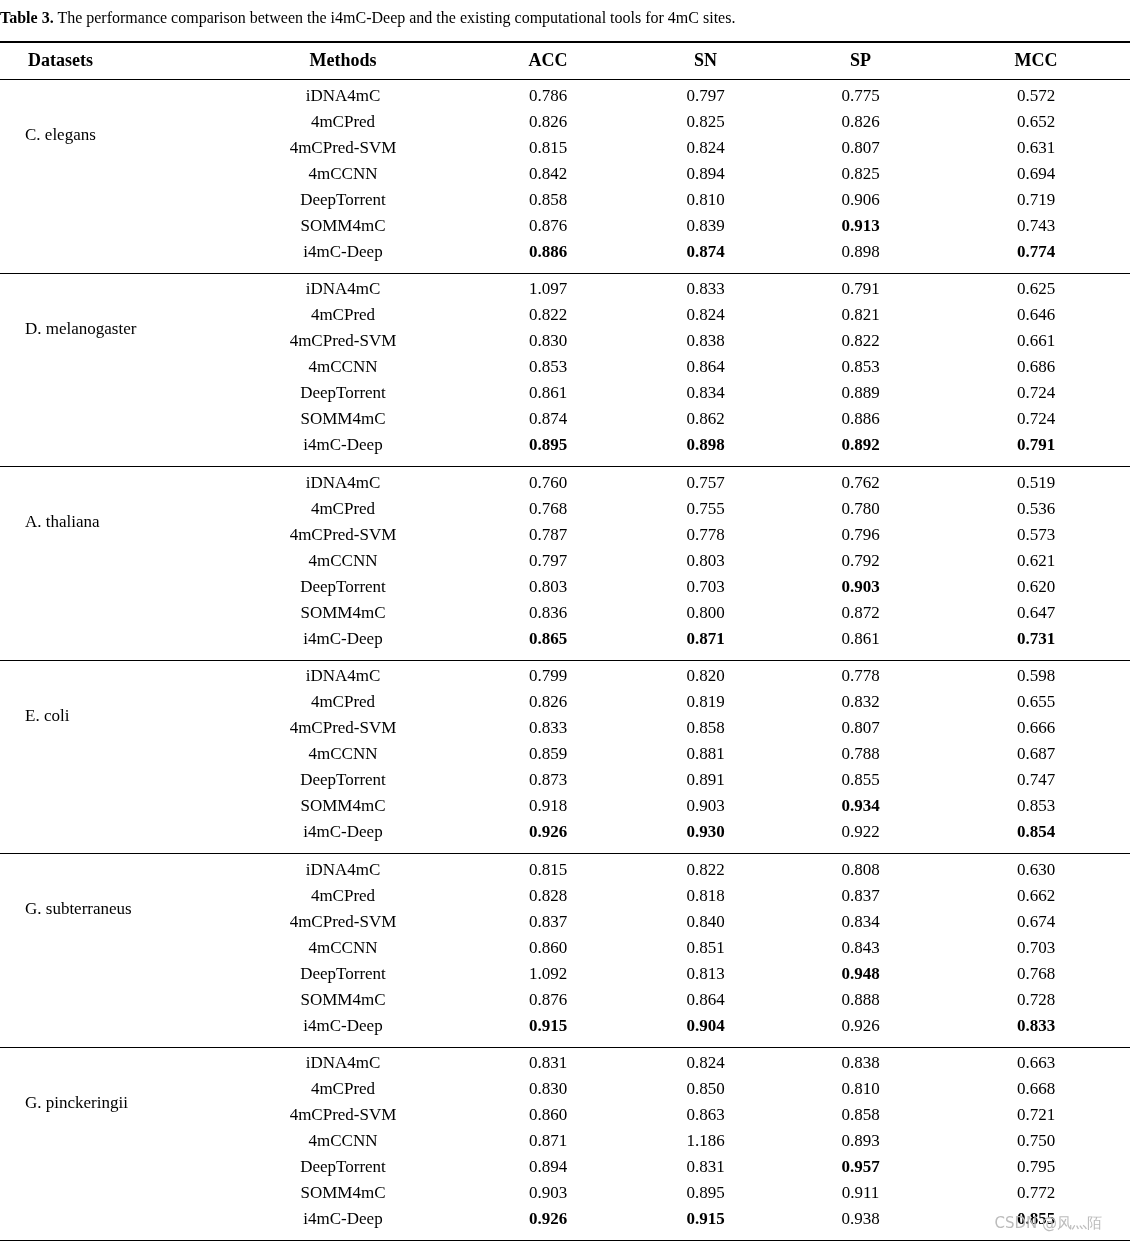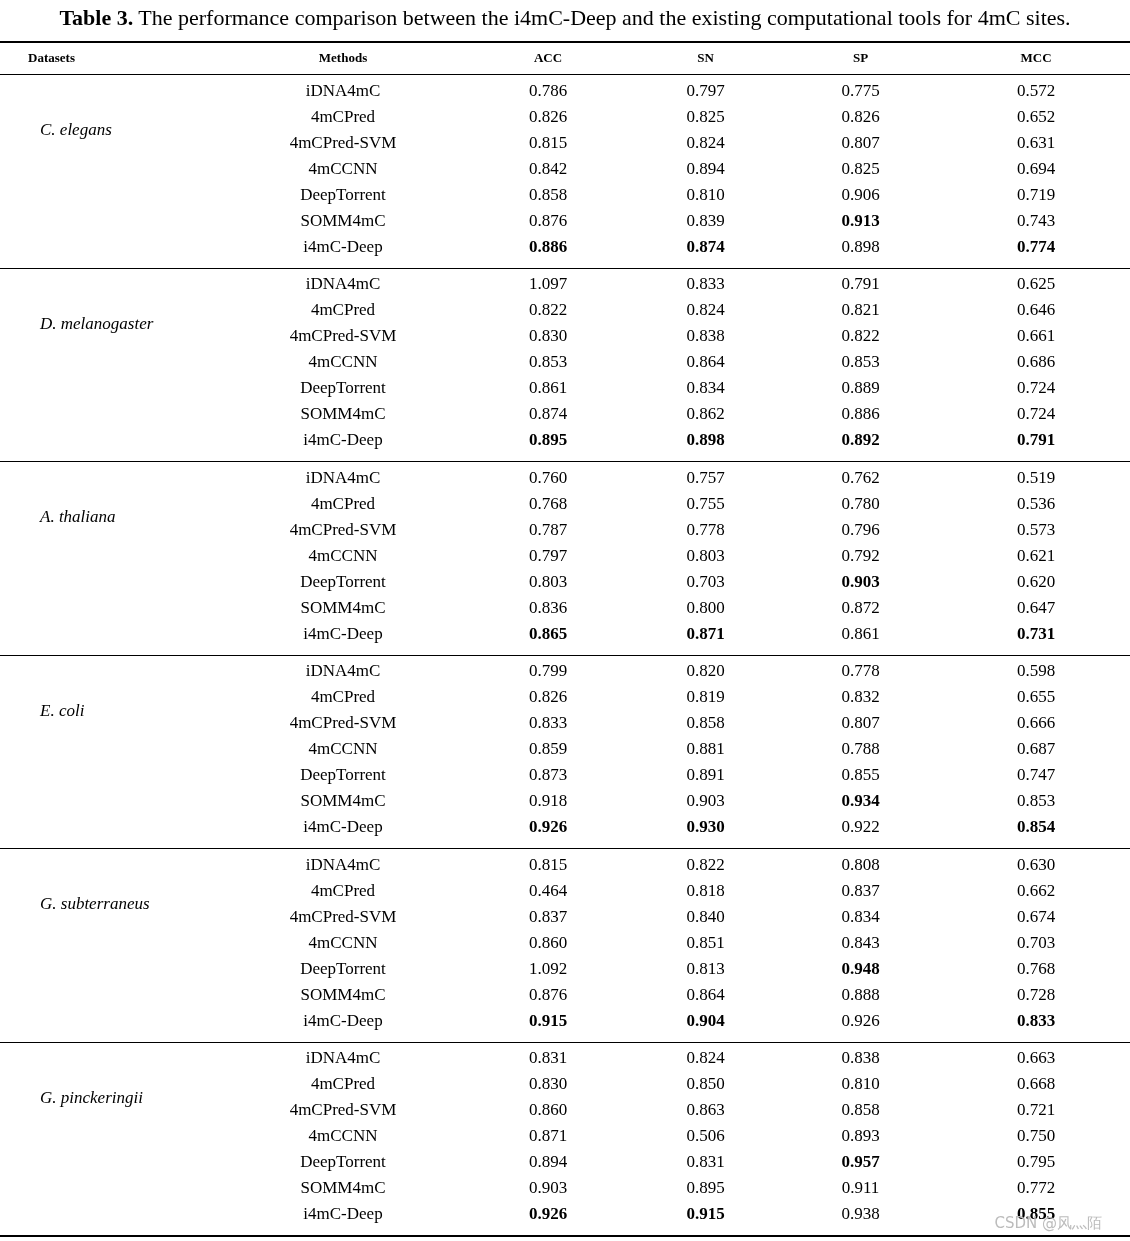--- a/index.html
+++ b/index.html
@@ -9,38 +9,38 @@
   }
   body {
     width: 1130px;
     height: 1241px;
     position: relative;
     font-family: "Liberation Serif", serif;
     color: #000000;
     overflow: hidden;
   }
   .caption {
-    text-align: center;
+    text-align: left;
     padding-top: 7px;
-    font-size: 22px;
+    font-size: 16px;
     line-height: 21px;
   }
   .cap-label {
     font-weight: bold;
   }
   table.perf {
     border-collapse: collapse;
     width: 1106px;
     margin: 13px auto 0 auto;
     border-top: 2.5px solid #000;
     border-bottom: 2.5px solid #000;
     table-layout: fixed;
   }
   thead th {
-    font-size: 13px;
+    font-size: 18px;
     font-weight: bold;
     padding: 7px 0 8px 0;
     border-bottom: 1.5px solid #000;
     text-align: center;
   }
   th.col-datasets { width: 190px; text-align: left; padding-left: 28px; }
   th.col-methods  { width: 250px; }
   th.col-acc      { width: 160px; }
   th.col-sn       { width: 155px; }
   th.col-sp       { width: 155px; }
@@ -55,22 +55,21 @@
     font-size: 17px;
     text-align: center;
     height: 26px;
     padding: 0;
     line-height: 26px;
   }
   tbody tr:first-child td { padding-top: 2.5px; }
   tbody tr:last-child td { padding-bottom: 8px; }
   td.dataset-cell {
     text-align: left;
-    padding-left: 40px;
-    font-style: italic;
+    padding-left: 25px;
     vertical-align: top;
     padding-top: 44px !important;
     line-height: 22px;
     margin-left: 16px;
   }
   td.metric-cell:last-child { padding-right: 34px; }
   td.bold { font-weight: bold; }
   .watermark {
     position: absolute;
     right: 28px;
@@ -311,21 +310,21 @@
       <tr>
         <td rowspan="7" class="dataset-cell">G. subterraneus</td>
         <td class="method-cell">iDNA4mC</td>
         <td class="metric-cell">0.815</td>
         <td class="metric-cell">0.822</td>
         <td class="metric-cell">0.808</td>
         <td class="metric-cell">0.630</td>
       </tr>
       <tr>
         <td class="method-cell">4mCPred</td>
-        <td class="metric-cell">0.464</td>
+        <td class="metric-cell">0.828</td>
         <td class="metric-cell">0.818</td>
         <td class="metric-cell">0.837</td>
         <td class="metric-cell">0.662</td>
       </tr>
       <tr>
         <td class="method-cell">4mCPred-SVM</td>
         <td class="metric-cell">0.837</td>
         <td class="metric-cell">0.840</td>
         <td class="metric-cell">0.834</td>
         <td class="metric-cell">0.674</td>
@@ -378,21 +377,21 @@
       <tr>
         <td class="method-cell">4mCPred-SVM</td>
         <td class="metric-cell">0.860</td>
         <td class="metric-cell">0.863</td>
         <td class="metric-cell">0.858</td>
         <td class="metric-cell">0.721</td>
       </tr>
       <tr>
         <td class="method-cell">4mCCNN</td>
         <td class="metric-cell">0.871</td>
-        <td class="metric-cell">0.506</td>
+        <td class="metric-cell">1.186</td>
         <td class="metric-cell">0.893</td>
         <td class="metric-cell">0.750</td>
       </tr>
       <tr>
         <td class="method-cell">DeepTorrent</td>
         <td class="metric-cell">0.894</td>
         <td class="metric-cell">0.831</td>
         <td class="metric-cell bold">0.957</td>
         <td class="metric-cell">0.795</td>
       </tr>

